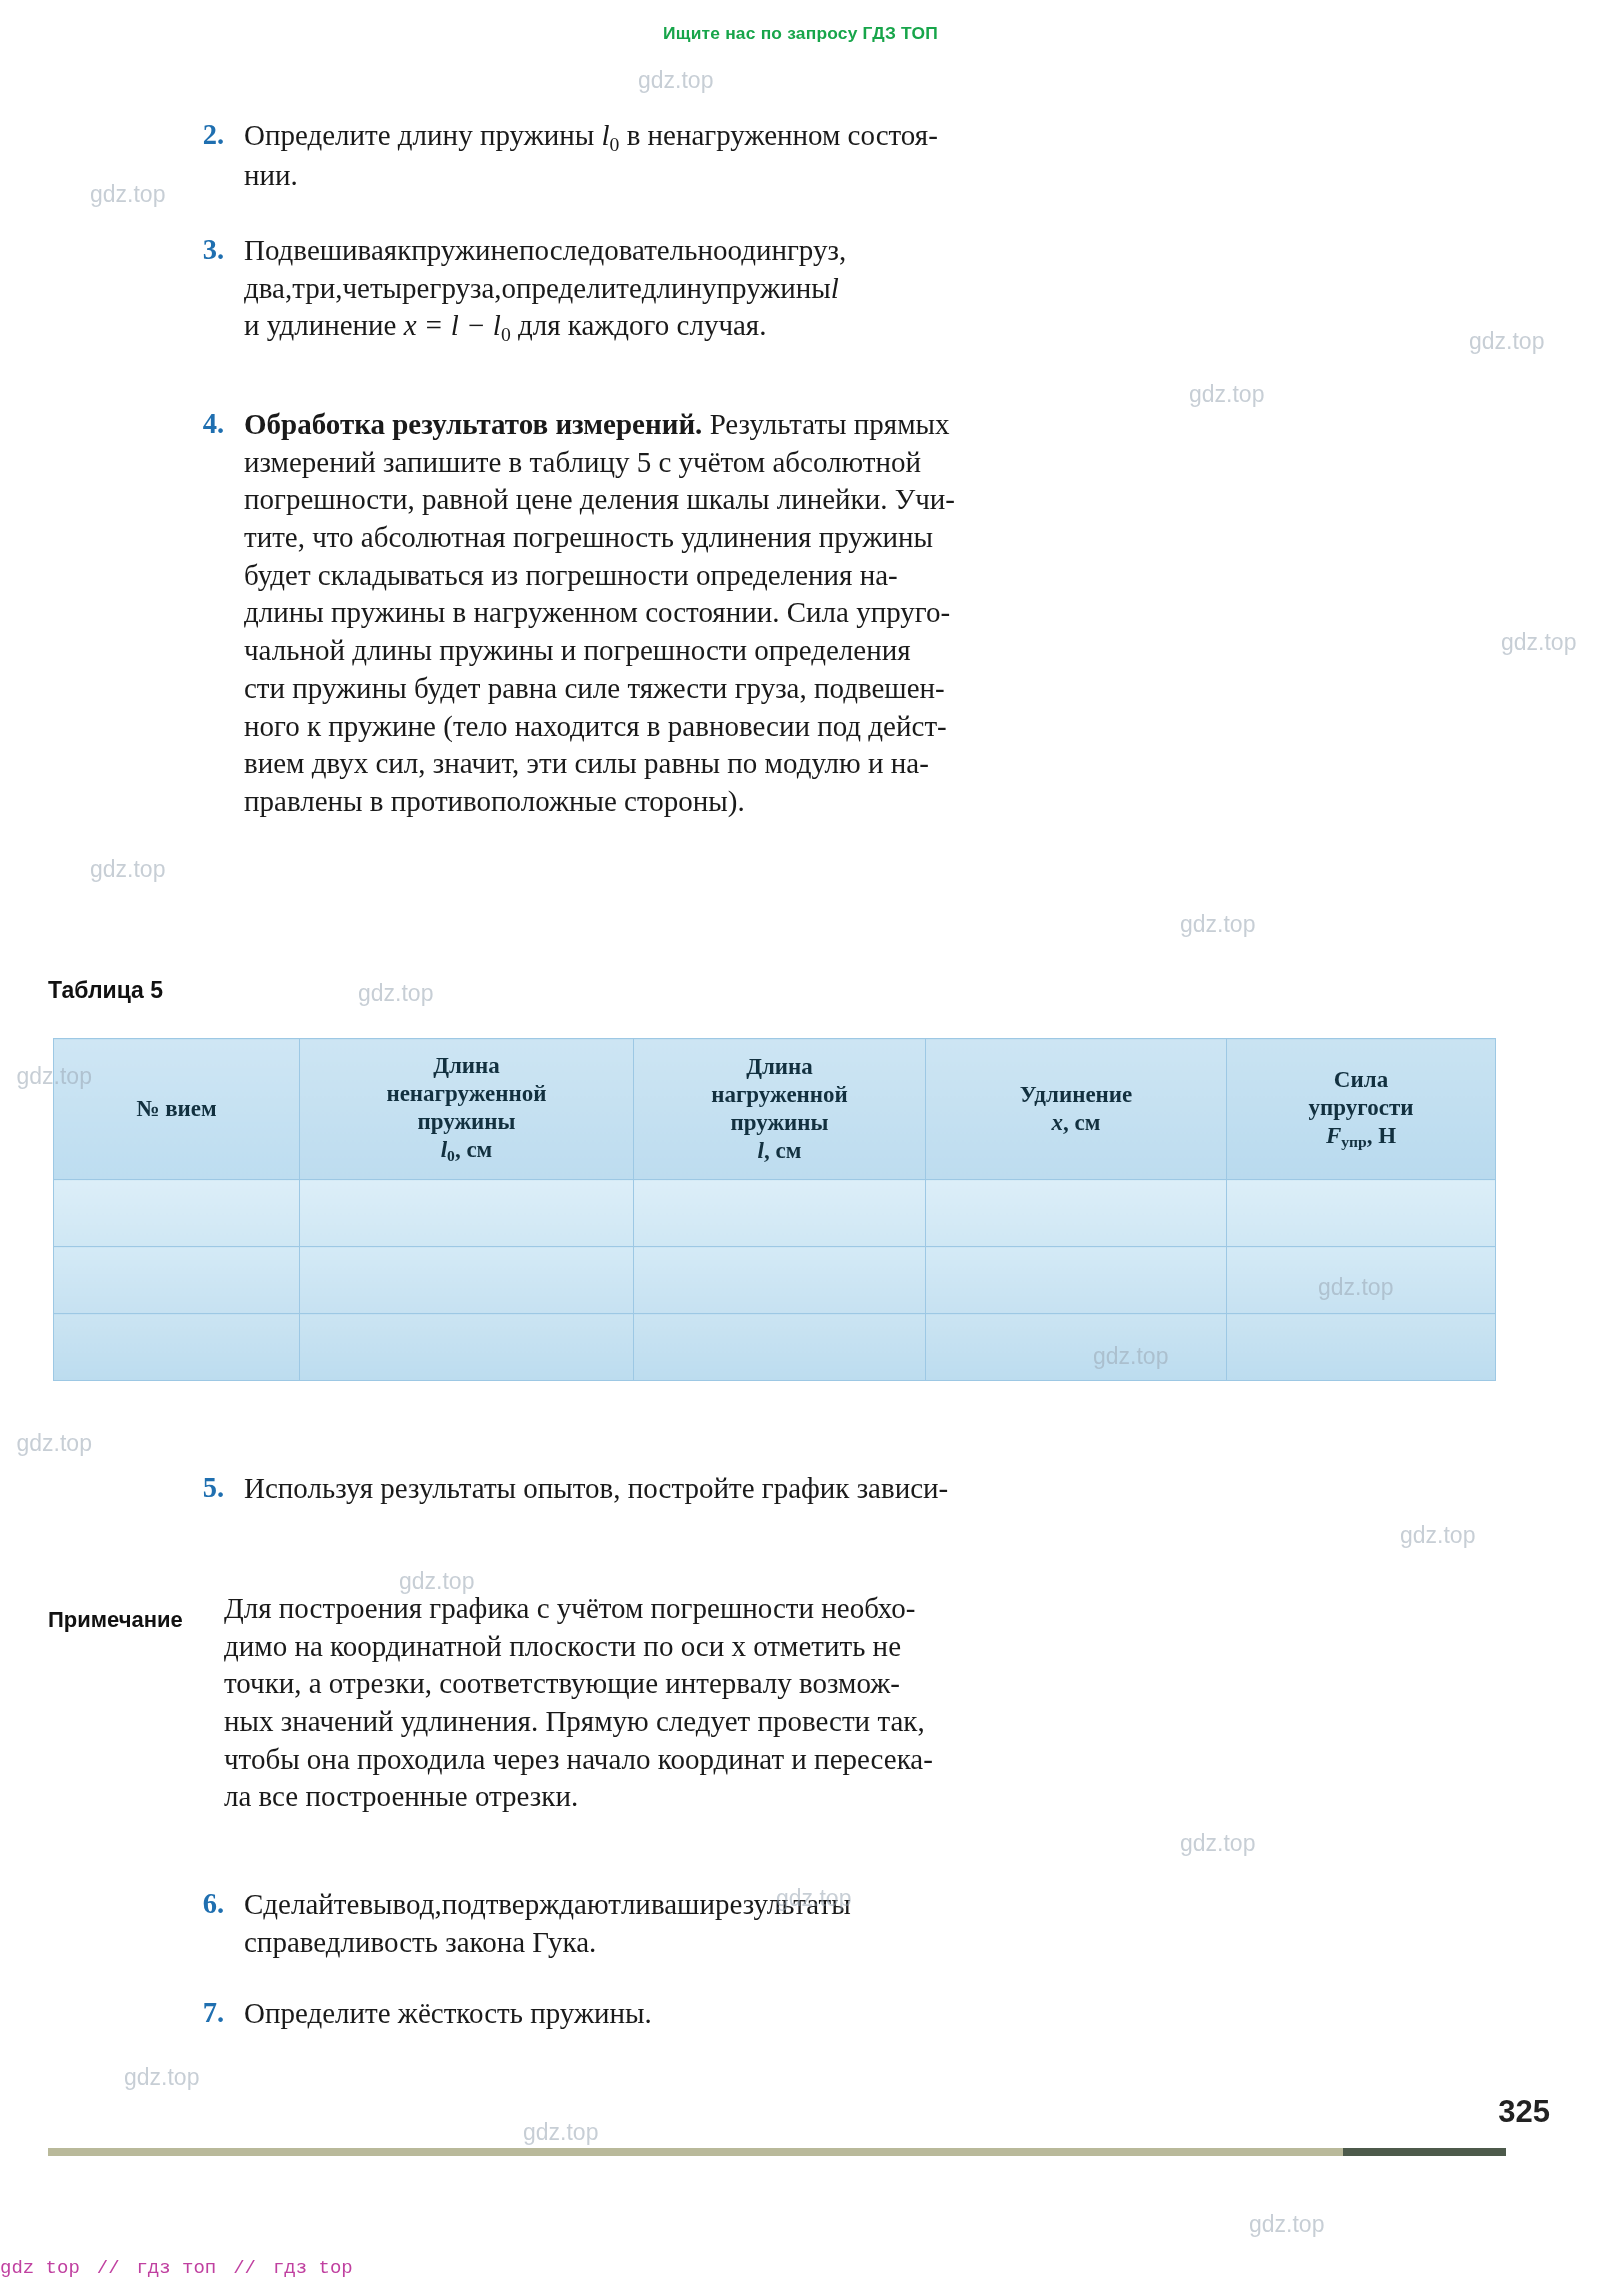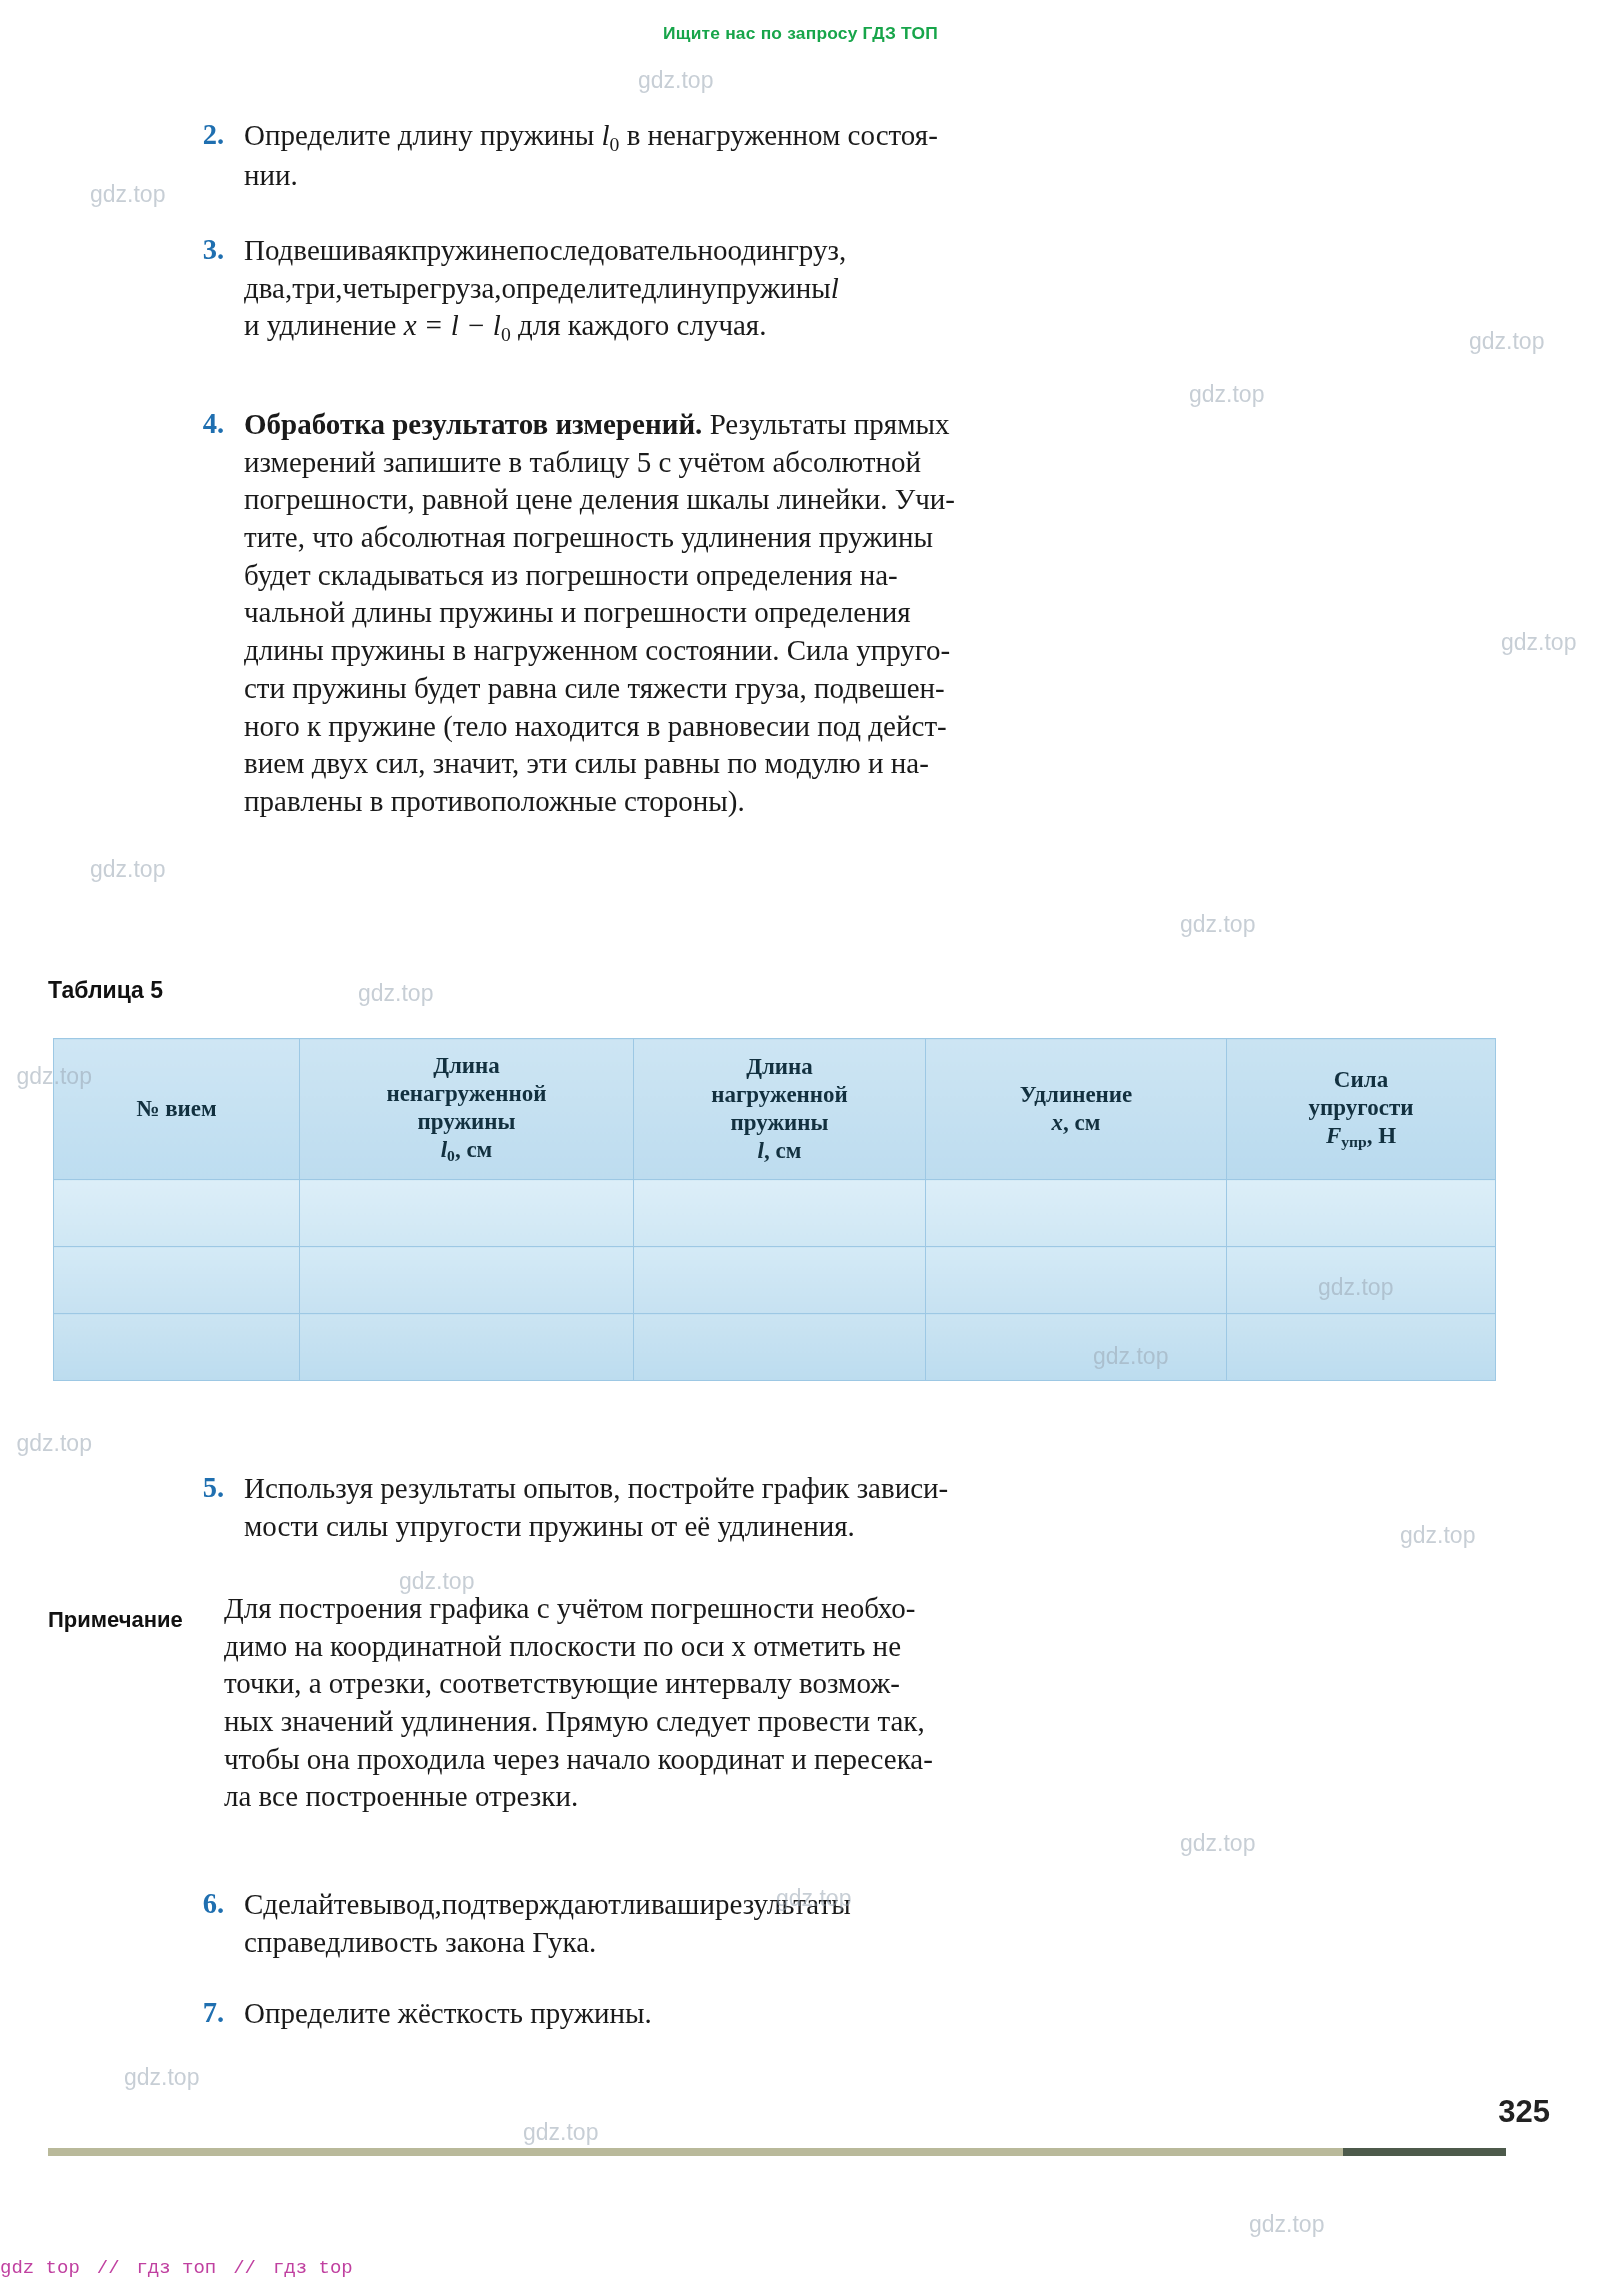--- a/index.html
+++ b/index.html
@@ -222,22 +222,22 @@
     <div class="item-num">4.</div>
     <div class="item-body w-main">
       <div style="white-space:nowrap;">
         <b class="bold">Обработка результатов измерений.</b>
         <span>Результаты прямых</span>
       </div>
       <div>измерений запишите в таблицу 5 с учётом абсолютной</div>
       <div>погрешности, равной цене деления шкалы линейки. Учи-</div>
       <div>тите, что абсолютная погрешность удлинения пружины</div>
       <div>будет складываться из погрешности определения на-</div>
+      <div>длины пружины в нагруженном состоянии. Сила упруго-</div>
       <div>чальной длины пружины и погрешности определения</div>
-      <div>длины пружины в нагруженном состоянии. Сила упруго-</div>
       <div>сти пружины будет равна силе тяжести груза, подвешен-</div>
       <div>ного к пружине (тело находится в равновесии под дейст-</div>
       <div>вием двух сил, значит, эти силы равны по модулю и на-</div>
       <div>правлены в противоположные стороны).</div>
     </div>
   </div>
 
   <div class="table-caption" style="left:48px; top:961px;">Таблица 5</div>
 
   <table class="t5" style="left:53px; top:1022px;">
@@ -289,21 +289,20 @@
       <td class="gb3"></td>
       <td class="gb3"></td>
     </tr>
   </tbody>
     </table>
 
   <div class="item" style="left:182px; top:1454px;">
     <div class="item-num">5.</div>
     <div class="item-body w-main">
       <div>Используя результаты опытов, постройте график зависи-</div>
-      <div>мости силы упругости пружины от её удлинения.</div>
     </div>
   </div>
 
   <div class="note-label" style="left:48px; top:1591px;">Примечание</div>
   <div class="item" style="left:224px; top:1574px;">
     <div class="item-body w-main" style="margin-left:0;">
       <div>Для построения графика с учётом погрешности необхо-</div>
       <div>димо на координатной плоскости по оси x отметить не</div>
       <div>точки, а отрезки, соответствующие интервалу возмож-</div>
       <div>ных значений удлинения. Прямую следует провести так,</div>

